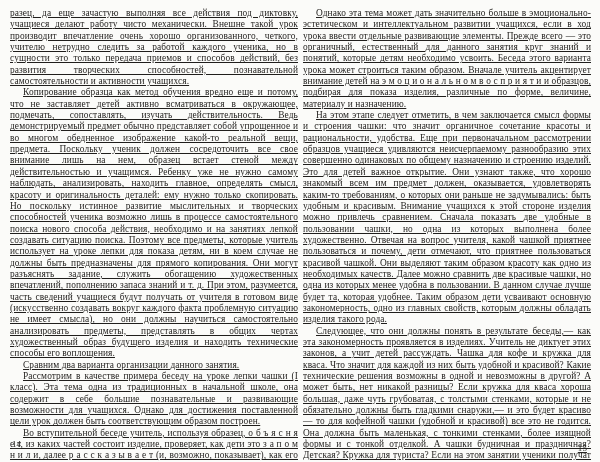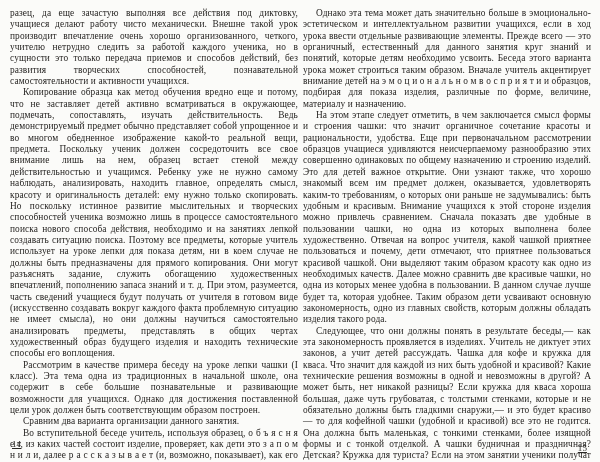--- a/index.html
+++ b/index.html
@@ -30,20 +30,21 @@
     line-height: 11.35px;
     text-align: justify;
     letter-spacing: 0.1px;
   }
   .page--left  { left: 10px;  }
   .page--right { left: 303px; }
   .page p {
     margin: 0;
     padding: 0;
     text-indent: 13px;
+    text-decoration: underline;
   }
   .page p.no-indent {
     text-indent: 0;
   }
   .page-num {
     position: absolute;
     bottom: 6px;
     font-size: 9px;
     color: #2a2825;
     text-decoration: underline;
@@ -52,22 +53,22 @@
   .page-num--right { right: 4px; bottom: 2px; }
 </style>
 </head>
 <body>
 
 <div class="spread">
 
   <div class="page page--left">
     <p class="no-indent">разец, да еще зачастую выполняя все действия под диктовку, учащиеся делают работу чисто механически. Внешне такой урок производит впечатление очень хорошо организованного, четкого, учителю нетрудно следить за работой каждого ученика, но в сущности это только передача приемов и способов действий, без развития творческих способностей, познавательной самостоятельности и активности учащихся.</p>
     <p>Копирование образца как метод обучения вредно еще и потому, что не заставляет детей активно всматриваться в окружающее, подмечать, сопоставлять, изучать действительность. Ведь демонстрируемый предмет обычно представляет собой упрощенное и во многом обедненное изображение какой-то реальной вещи, предмета. Поскольку ученик должен сосредоточить все свое внимание лишь на нем, образец встает стеной между действительностью и учащимся. Ребенку уже не нужно самому наблюдать, анализировать, находить главное, определять смысл, красоту и оригинальность деталей: ему нужно только скопировать. Но поскольку истинное развитие мыслительных и творческих способностей ученика возможно лишь в процессе самостоятельного поиска нового способа действия, необходимо и на занятиях лепкой создавать ситуацию поиска. Поэтому все предметы, которые учитель использует на уроке лепки для показа детям, ни в коем случае не должны быть предназначены для прямого копирования. Они могут разъяснять задание, служить обогащению художественных впечатлений, пополнению запаса знаний и т. д. При этом, разумеется, часть сведений учащиеся будут получать от учителя в готовом виде (искусственно создавать вокруг каждого факта проблемную ситуацию не имеет смысла), но они должны научиться самостоятельно анализировать предметы, представлять в общих чертах художественный образ будущего изделия и находить технические способы его воплощения.</p>
+    <p>Сравним два варианта организации данного занятия.</p>
     <p>Рассмотрим в качестве примера беседу на уроке лепки чашки (I класс). Эта тема одна из традиционных в начальной школе, она содержит в себе большие познавательные и развивающие возможности для учащихся. Однако для достижения поставленной цели урок должен быть соответствующим образом построен.</p>
-    <p>Сравним два варианта организации данного занятия.</p>
     <p>Во вступительной беседе учитель, используя образец, о б ъ я с н я е т, из каких частей состоит изделие, проверяет, как дети это з а п о м н и л и, далее р а с с к а з ы в а е т (и, возможно, показывает), как его нужно выполнить, после чего каждый ученик начинает лепить чашку.</p>
 
     <div class="page-num page-num--left">14</div>
   </div>
 
   <div class="page page--right">
     <p>Однако эта тема может дать значительно больше в эмоционально-эстетическом и интеллектуальном развитии учащихся, если в ход урока ввести отдельные развивающие элементы. Прежде всего — это органичный, естественный для данного занятия круг знаний и понятий, которые детям необходимо усвоить. Беседа этого варианта урока может строиться таким образом. Вначале учитель акцентирует внимание детей на э м о ц и о н а л ь н о м  в о с п р и я т и и образцов, подбирая для показа изделия, различные по форме, величине, материалу и назначению.</p>
     <p>На этом этапе следует отметить, в чем заключается смысл формы и строения чашки: что значит органичное сочетание красоты и рациональности, удобства. Еще при первоначальном рассмотрении образцов учащиеся удивляются неисчерпаемому разнообразию этих совершенно одинаковых по общему назначению и строению изделий. Это для детей важное открытие. Они узнают также, что хорошо знакомый всем им предмет должен, оказывается, удовлетворять каким-то требованиям, о которых они раньше не задумывались: быть удобным и красивым. Внимание учащихся к этой стороне изделия можно привлечь сравнением. Сначала показать две удобные в пользовании чашки, но одна из которых выполнена более художественно. Отвечая на вопрос учителя, какой чашкой приятнее пользоваться и почему, дети отмечают, что приятнее пользоваться красивой чашкой. Они выделяют таким образом красоту как одно из необходимых качеств. Далее можно сравнить две красивые чашки, но одна из которых менее удобна в пользовании. В данном случае лучше будет та, которая удобнее. Таким образом дети усваивают основную закономерность, одно из главных свойств, которым должны обладать изделия такого рода.</p>
     <p>Следующее, что они должны понять в результате беседы,— как эта закономерность проявляется в изделиях. Учитель не диктует этих законов, а учит детей рассуждать. Чашка для кофе и кружка для кваса. Что значит для каждой из них быть удобной и красивой? Какие технические решения возможны в одной и невозможны в другой? А может быть, нет никакой разницы? Если кружка для кваса хороша большая, даже чуть грубоватая, с толстыми стенками, которые и не обязательно должны быть гладкими снаружи,— и это будет красиво — то для кофейной чашки (удобной и красивой) все это не годится. Она должна быть маленькая, с тонкими стенками, более изящной формы и с тонкой отделкой. А чашки будничная и праздничная? Детская? Кружка для туриста? Если на этом занятии ученики получат задание вылепить изделие с более конкретным назначением (у каждого свое!), это заставит их более активно продумывать все стороны выполняемого изделия: форму, величину, отделку,— но в зависимости от назначения. Дети могут лепить чашки и для героев сказок: Бармалея, Мальвины и т. д.</p>
     <div class="page-num page-num--right">15</div>

